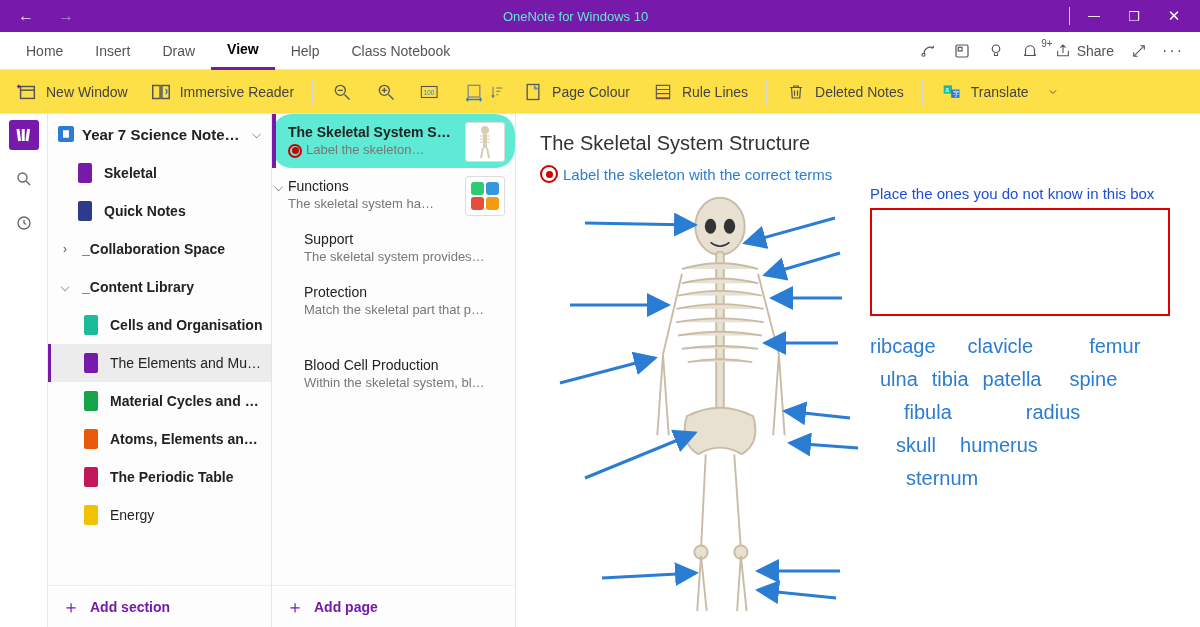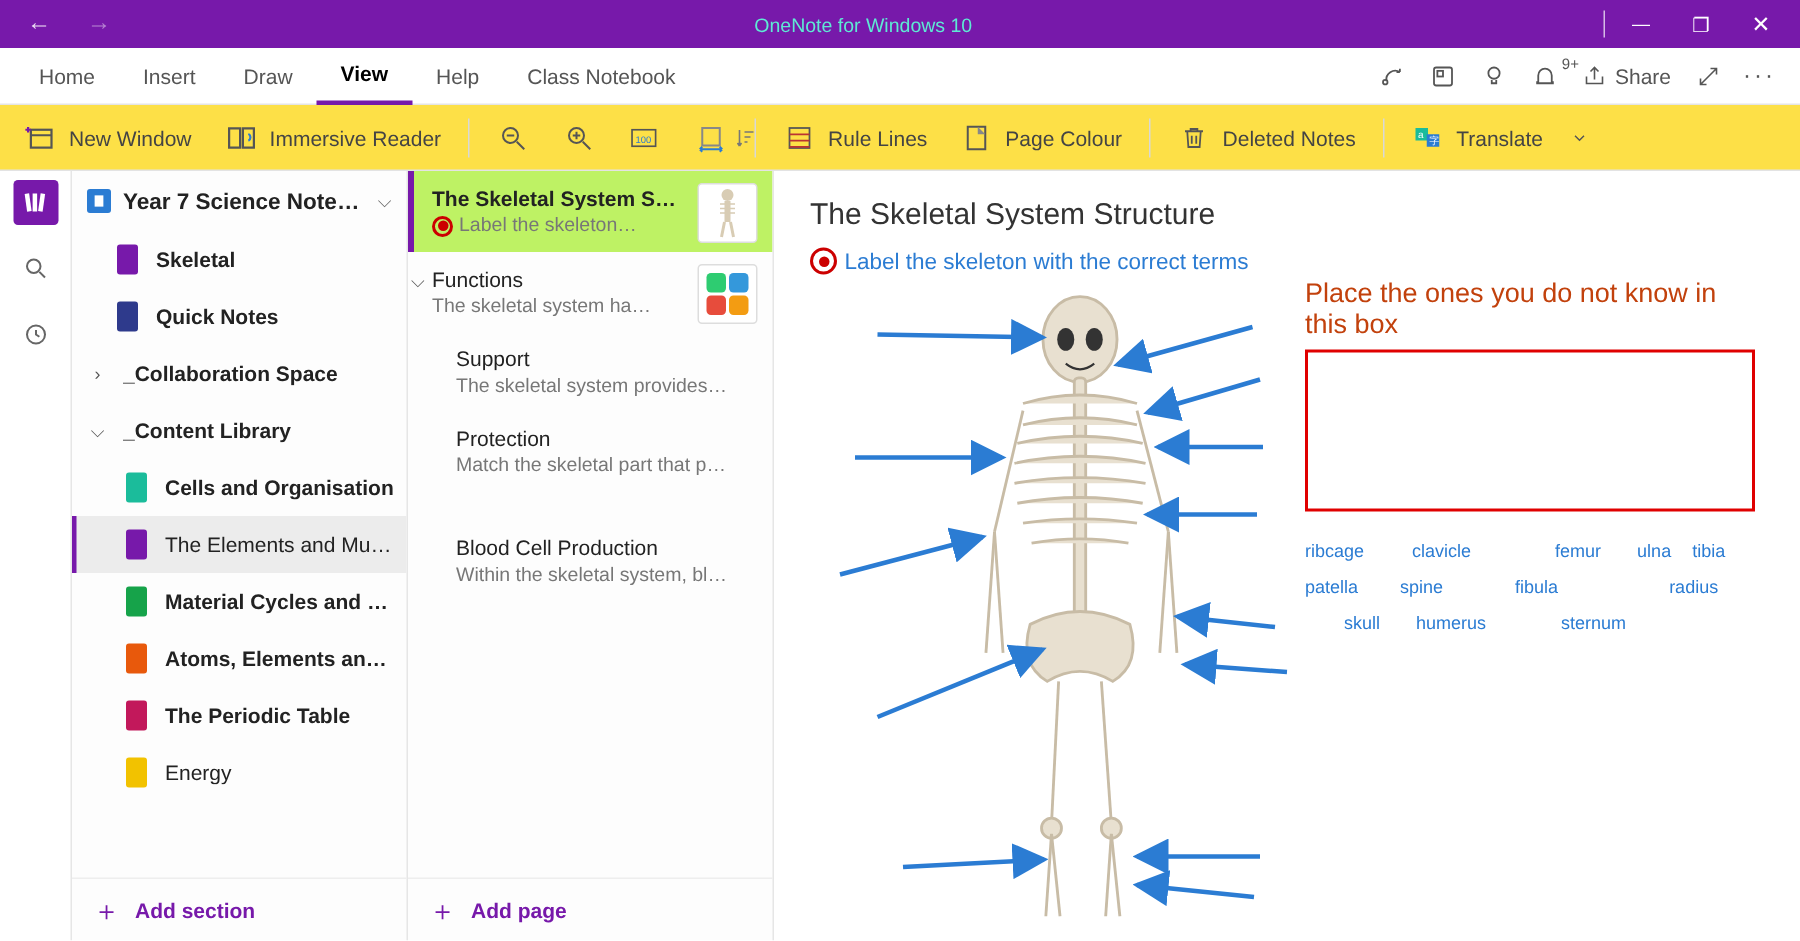--- a/index.html
+++ b/index.html
@@ -42,21 +42,21 @@
   .sec .stab {width:14px;height:20px;border-radius:2px;}
   .sec .lbl { flex:1; white-space:nowrap; overflow:hidden; text-overflow:ellipsis; font-size:14px; color:#222;}
   .sec.group .lbl { font-weight:400; }
   .sec.bold .lbl { font-weight:600; }
   .indent1 { padding-left: 14px; }
   .footer { height:42px; border-top:1px solid #eee; display:flex; align-items:center; padding:0 14px; color:#7719AA; font-size:14px; font-weight:600; gap:10px;}
   .plus { font-size:18px; font-weight:300; }
 
   .pgcol { width: 244px; border-right:1px solid #e6e6e6; background:#fdfdfd; display:flex; flex-direction:column; position:relative;}
   .pgitem { padding: 10px 14px 10px 16px; position:relative;}
-  .pgitem.top { background:#bef264;}
+  .pgitem.top { background:#5eead4;border-radius:20px;}
   .pgitem.top::before{content:"";position:absolute;left:0;top:0;bottom:0;width:4px;background:#7719AA;}
   .pgitem .ptitle { font-size:14px; color:#222; white-space:nowrap; overflow:hidden; text-overflow:ellipsis; }
   .pgitem .ptitle.bold{ font-weight:600;}
   .pgitem .psub { font-size:13px; color:#777; white-space:nowrap; overflow:hidden; text-overflow:ellipsis; margin-top:2px;}
   .pgitem.sub .ptitle { padding-left: 16px;}
   .pgitem.sub .psub { padding-left:16px; }
   .pgthumb { position:absolute; right:10px; top:8px; width:40px; height:40px; border:1px solid #ddd; border-radius:3px; background:#fff; display:flex; align-items:center; justify-content:center;}
   .pcaret{ position:absolute; left:2px; top:12px; color:#555; font-size:12px;}
   .tilegrid { display:grid; grid-template-columns:1fr 1fr; grid-template-rows:1fr 1fr; gap:2px; width:28px; height:28px;}
   .tile{border-radius:3px;}
@@ -67,23 +67,23 @@
   .taskicon { width:18px;height:18px;border:2px solid #c00;border-radius:50%; display:flex; align-items:center; justify-content:center;}
   .taskicon::after {content:"";width:7px;height:7px;background:#c00;border-radius:50%;}
   
   .canvas { position:relative; height: 430px; }
   .skel { position:absolute; left:85px; top:10px; width:190px; }
   .bone { stroke:#c8bca6; stroke-width:2; fill:#e8e0d0; }
   .arrowline { stroke:#2B7CD3; stroke-width:3; }
   .arrowhead { fill:#2B7CD3; }
 
   .rightside { position:absolute; left: 330px; top: 2px; width: 300px; }
-  .boxlabel { font-size:18px; color:#c2410c; margin-bottom:6px;}
+  .boxlabel { font-size:15px; color:#1d4ed8; margin-bottom:6px;}
   .redbox { border:2px solid #e00000; height:108px; background:#fff; margin-bottom: 14px;}
-  .termcloud span { color:#2B7CD3; font-size:12px; display:inline-block; margin: 5px 14px 5px 0; }
+  .termcloud span { color:#2B7CD3; font-size:20px; display:inline-block; margin: 5px 14px 5px 0; }
 </style>
 </head>
 <body>
 
 <div class="titlebar">
   <div class="nav">←</div>
   <div class="nav" style="opacity:.45">→</div>
   <div class="title">OneNote for Windows 10</div>
   <div class="vbar"></div>
   <div class="winbtn">—</div>
@@ -186,35 +186,35 @@
       <span class="ribicon">
         <svg width="22" height="20" viewBox="0 0 24 24" fill="none" stroke="#2B7CD3" stroke-width="1.6">
           <rect x="5" y="4" width="14" height="14" stroke="#888"></rect>
           <path d="M3 21h18 M3 21l2-2 M3 21l2 2 M21 21l-2-2 M21 21l-2 2"></path>
         </svg>
       </span>
     </div>
   <div class="divider"></div>
   <div class="ribbtn">
     <span class="ribicon">
+        <svg width="20" height="22" viewBox="0 0 24 24" fill="none" stroke="#555" stroke-width="1.6">
+          <rect x="5" y="3" width="14" height="18"></rect>
+          <path d="M13 3l6 6h-6z" fill="#888" stroke="none"></path>
+        </svg>
+      </span>
+    <span>Page Colour</span>
+  </div>
+  <div class="ribbtn">
+    <span class="ribicon">
         <svg width="20" height="20" viewBox="0 0 24 24" fill="none" stroke="#b33" stroke-width="1.4">
           <rect x="4" y="4" width="16" height="16" stroke="#555"></rect>
           <path d="M4 9h16M4 14h16M4 19h16"></path>
         </svg>
       </span>
     <span>Rule Lines</span>
-  </div>
-  <div class="ribbtn">
-    <span class="ribicon">
-        <svg width="20" height="22" viewBox="0 0 24 24" fill="none" stroke="#555" stroke-width="1.6">
-          <rect x="5" y="3" width="14" height="18"></rect>
-          <path d="M13 3l6 6h-6z" fill="#888" stroke="none"></path>
-        </svg>
-      </span>
-    <span>Page Colour</span>
   </div>
   <div class="divider"></div>
   <div class="ribbtn">
     <span class="ribicon">
         <svg width="18" height="20" viewBox="0 0 24 24" fill="none" stroke="#555" stroke-width="1.6">
           <path d="M4 6h16 M9 6V4h6v2 M6 6l1 14h10l1-14 M10 10v7 M14 10v7"></path>
         </svg>
       </span>
     <span>Deleted Notes</span>
   </div>

